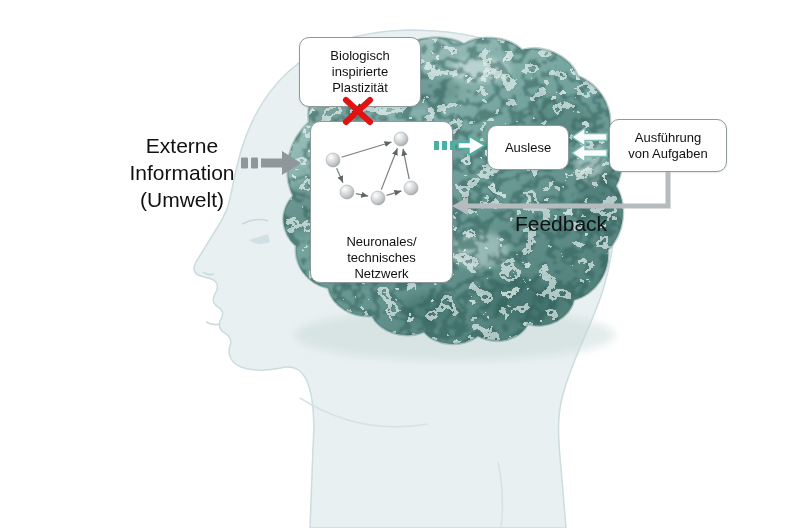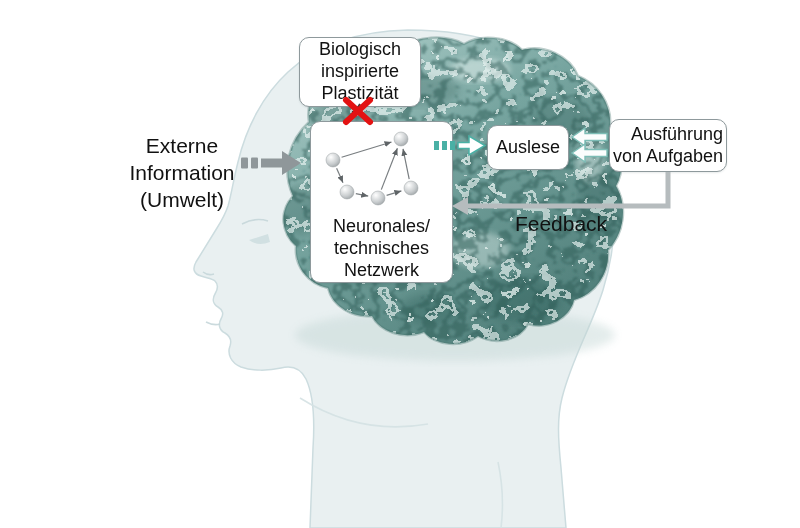--- a/index.html
+++ b/index.html
@@ -24,21 +24,21 @@
   .box {
     position: absolute;
     z-index: 2;
     background: #ffffff;
     border: 1.5px solid #8e999c;
     border-radius: 10px;
     display: flex;
     align-items: center;
     justify-content: center;
     text-align: center;
-    font-size: 18px;
+    font-size: 13px;
     line-height: 1.22;
     white-space: pre-line;
     box-shadow: 0 1px 2px rgba(60,80,85,.12);
   }
   .box.network {
     flex-direction: column;
     justify-content: flex-end;
   }
   .plain-label {
     position: absolute;
@@ -140,21 +140,21 @@
   <div class="box network" style="left:310px; top:121px; width:143px; height:162px;">
     <span>Neuronales/
 technisches
 Netzwerk</span>
   </div>
 
   <div class="box" style="left:487px; top:125px; width:82px; height:45px;">
     <span>Auslese</span>
   </div>
 
-  <div class="box" style="left:609px; top:119px; width:118px; height:53px;text-align:right;">
+  <div class="box" style="left:609px; top:119px; width:118px; height:53px;">
     <span>Ausführung
 von Aufgaben</span>
   </div>
 
   <div class="plain-label" style="left:511px; top:211px; width:100px;">Feedback</div>
 
   <svg class="layer fg" viewBox="0 0 800 528" aria-hidden="true">
     <defs>
       <marker id="mGray" markerWidth="8" markerHeight="8" refX="7" refY="3" orient="auto" markerUnits="userSpaceOnUse">
         <path d="M0,0 L7,3 L0,6 Z" fill="#5f6467"></path>

